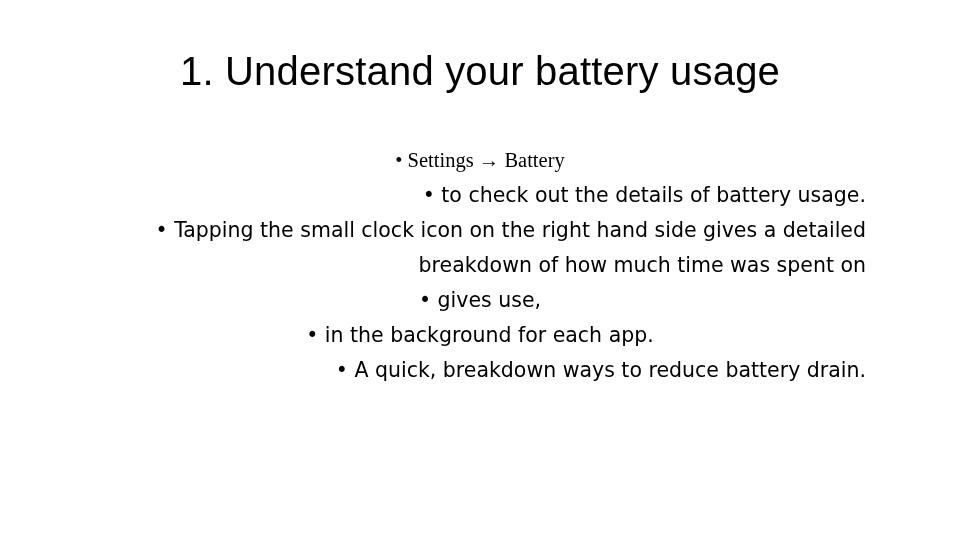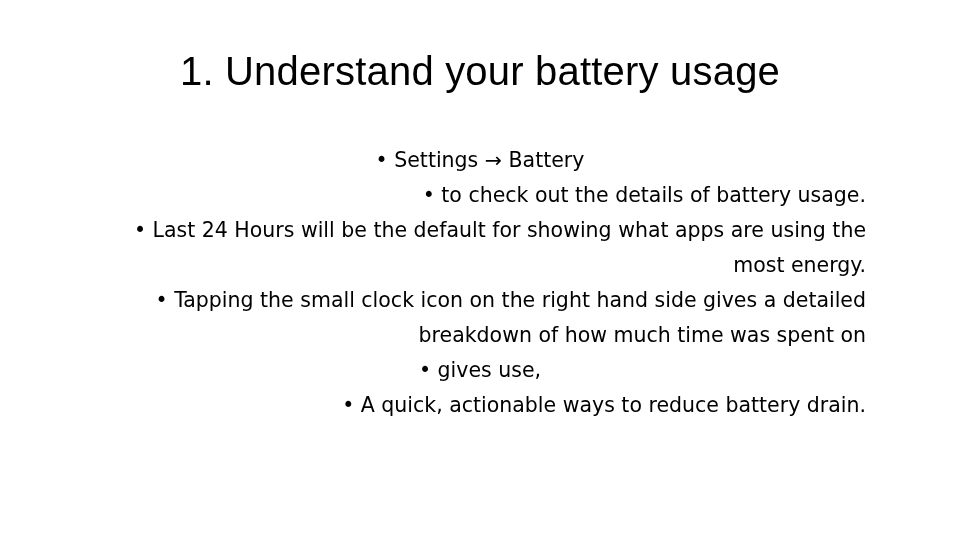--- a/index.html
+++ b/index.html
@@ -56,21 +56,21 @@
     font-family: "DejaVu Sans", sans-serif;
     font-size: 20.5px;
     line-height: 35px;
     color: #000000;
     text-align: center;
     margin: 0;
     padding: 0;
   }
 
   
-  .lvl-1 { padding-left: 0px;   padding-right: 0px;  }
+  .lvl-1 { padding-left: 0px;   padding-right: 0px; font-family: Liberation Serif, serif;  }
   .lvl-2 { padding-left: 56px;  padding-right: 56px; text-align: right; }
   .lvl-3 { padding-left: 112px; padding-right: 112px; }
 
   .bullet-line .bullet-mark {
     display: inline;
   }
   .bullet-line .bullet-text {
     display: inline;
   }
 </style>
@@ -86,32 +86,32 @@
   <div class="body-block">
 
     <p class="bullet-line lvl-1">
       <span class="bullet-mark">•&nbsp;</span><span class="bullet-text">Settings → Battery</span>
     </p>
 
     <p class="bullet-line lvl-2">
       <span class="bullet-mark">•&nbsp;</span><span class="bullet-text">to check out the details of battery usage.</span>
     </p>
 
-    <p class="bullet-line lvl-2">
-      <span class="bullet-mark">•&nbsp;</span><span class="bullet-text">Last 24 Hours will be the default for showing what apps are using the most energy.</span>
-    </p>
 
     <p class="bullet-line lvl-2">
       <span class="bullet-mark">•&nbsp;</span><span class="bullet-text">Tapping the small clock icon on the right hand side gives a detailed breakdown of how much time was spent on</span>
     </p>
 
     <p class="bullet-line lvl-3">
       <span class="bullet-mark">•&nbsp;</span><span class="bullet-text">gives use,</span>
     </p>
 
+    <p class="bullet-line lvl-3">
+      <span class="bullet-mark">•&nbsp;</span><span class="bullet-text">in the background for each app.</span>
+    </p>
 
 
     <p class="bullet-line lvl-2">
-      <span class="bullet-mark">•&nbsp;</span><span class="bullet-text">A quick, actionable ways to reduce battery drain.</span>
+      <span class="bullet-mark">•&nbsp;</span><span class="bullet-text">A quick, breakdown ways to reduce battery drain.</span>
     </p>
 
   </div>
 </div>
 
 </body></html>

